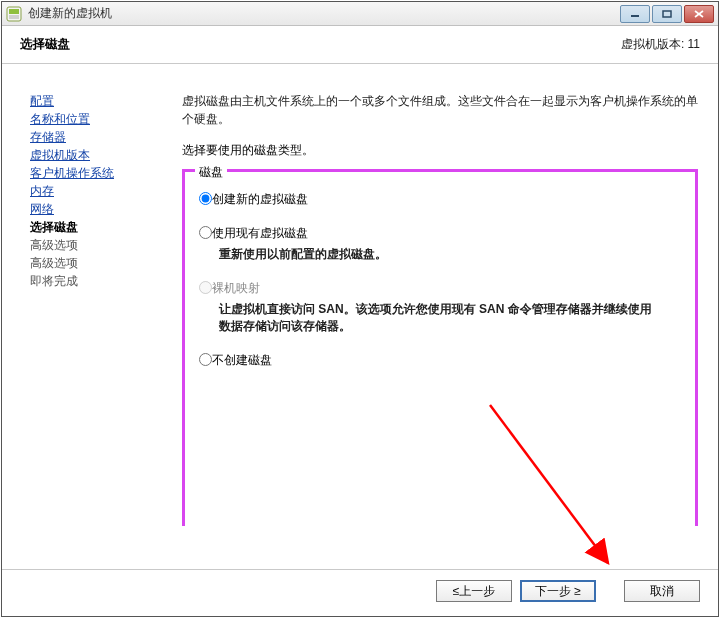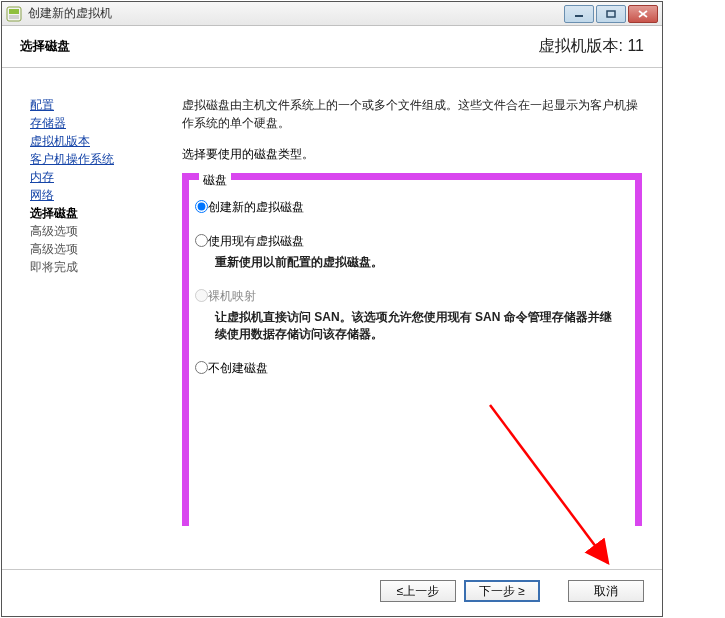--- a/index.html
+++ b/index.html
@@ -5,21 +5,21 @@
     * { box-sizing: border-box; margin: 0; padding: 0; }
     body {
       font-family: "Microsoft YaHei", "SimSun", Tahoma, sans-serif;
       font-size: 12px;
       background: #fff;
       width: 725px;
       height: 618px;
       overflow: hidden;
       position: relative;
     }
-    .window { border: 1px solid #555; width: 662px; height: 616px; margin: 1px; display: flex; flex-direction: column; background: #fff; }
+    .window { border: 1px solid #555; width: 718px; height: 616px; margin: 1px; display: flex; flex-direction: column; background: #fff; }
     .titlebar {
       height: 24px;
       background: linear-gradient(#f7f7f7, #e8e8e8);
       border-bottom: 1px solid #c0c0c0;
       display: flex;
       align-items: center;
       padding: 0 4px;
     }
     .titlebar-icon {
       width: 16px; height: 16px; margin-right: 6px;
@@ -38,21 +38,21 @@
     }
     .win-btn.close { background: linear-gradient(#e29a93,#c8544b); border-color:#a03a32; color:#fff; }
     .header {
       padding: 10px 18px 10px 18px;
       border-bottom: 1px solid #c9c9c9;
       display: flex;
       align-items: center;
       justify-content: space-between;
     }
     .header-left { font-weight: bold; font-size: 12.5px; }
-    .header-right { color: #222; font-size: 16px; }
+    .header-right { color: #222; font-size: 12px; }
     .content {
       flex: 1;
       display: flex;
       overflow: hidden;
     }
     .sidebar {
       width: 170px;
       padding: 28px 8px 8px 28px;
       overflow: hidden;
     }
@@ -75,23 +75,23 @@
       font-weight: normal;
     }
     .main {
       flex: 1;
       padding: 28px 20px 10px 10px;
       position: relative;
     }
     .desc { color: #222; line-height: 18px; margin-bottom: 14px; }
     .subheading { margin-bottom: 10px; }
     .groupbox {
-      border: 7px solid #d946ef;
+      border: 3px solid #d946ef;
       position: relative;
-      padding: 18px 14px 14px 6px;
+      padding: 18px 14px 14px 14px;
       min-height: 360px;
     }
     .groupbox-title {
       position: absolute;
       top: -8px;
       left: 10px;
       background: #fff;
       padding: 0 4px;
       font-size: 12px;
     }
@@ -179,20 +179,21 @@
 
   <div class="header">
     <div class="header-left">选择磁盘</div>
     <div class="header-right">虚拟机版本: 11</div>
   </div>
 
   <div class="content">
 
     <div class="sidebar">
       <span class="sidebar-item">配置</span>
+      <span class="sidebar-item">名称和位置</span>
       <span class="sidebar-item">存储器</span>
       <span class="sidebar-item">虚拟机版本</span>
       <span class="sidebar-item">客户机操作系统</span>
       <span class="sidebar-item">内存</span>
       <span class="sidebar-item">网络</span>
       <span class="sidebar-item current">选择磁盘</span>
       <span class="sidebar-item pending">高级选项</span>
       <span class="sidebar-item pending">高级选项</span>
       <span class="sidebar-item pending">即将完成</span>
     </div>

